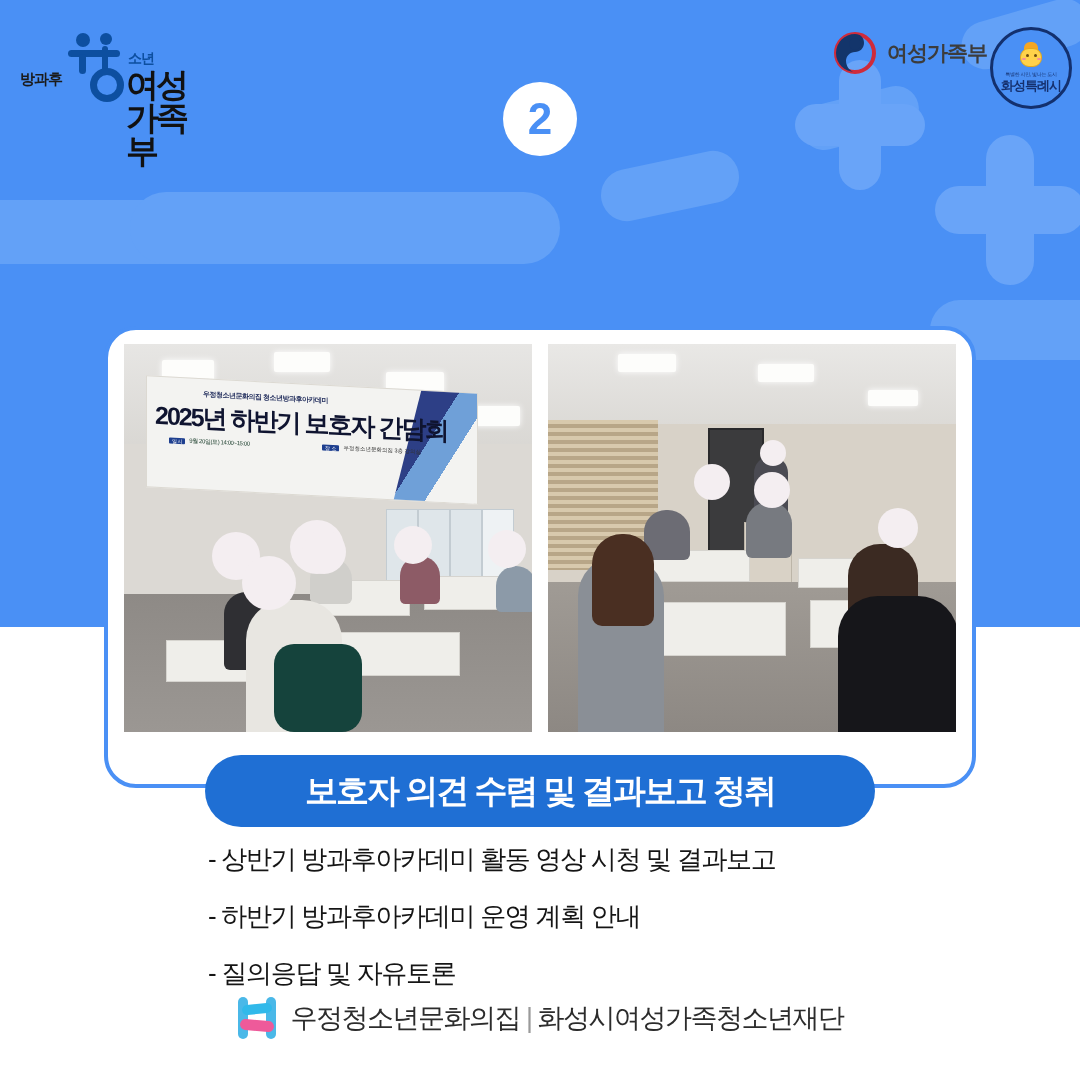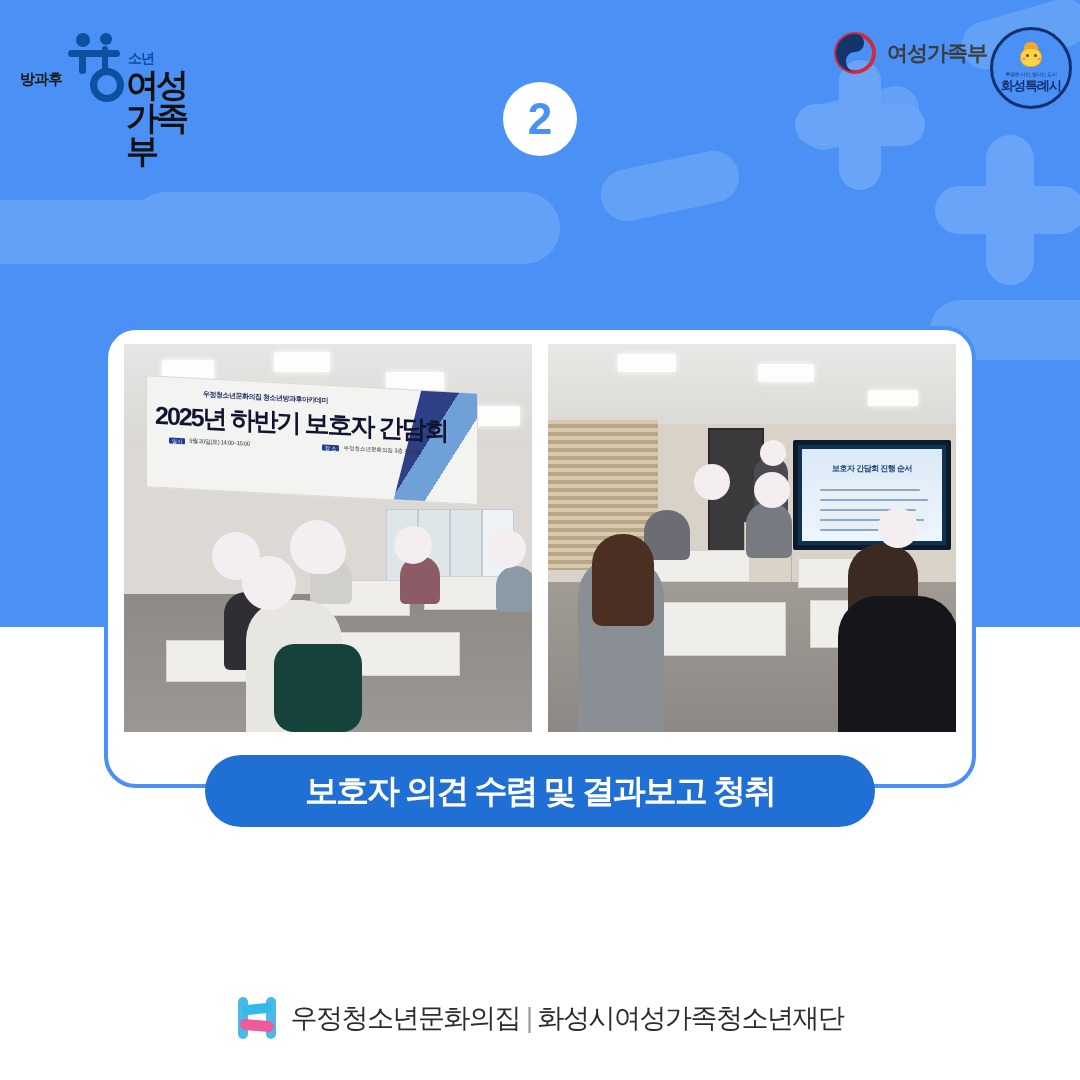--- a/index.html
+++ b/index.html
@@ -258,32 +258,20 @@
     </div>
 
     <div class="photo">
       <div class="p2-ceiling"></div>
       <div class="p1-light" style="left:70px;top:10px;width:58px;height:18px;"></div>
       <div class="p1-light" style="left:210px;top:20px;width:56px;height:18px;"></div>
       <div class="p1-light" style="left:320px;top:46px;width:50px;height:16px;"></div>
       <div class="p2-wall"></div>
       <div class="p2-blind"></div>
       <div class="p2-door"></div>
-      <div class="p2-screen">
-        <div class="inner">
-          <div class="stitle">보호자 간담회 진행 순서</div>
-          <div class="sbox">
-            <div class="sline" style="top:8px;width:100px;"></div>
-            <div class="sline" style="top:18px;width:108px;"></div>
-            <div class="sline" style="top:28px;width:96px;"></div>
-            <div class="sline" style="top:38px;width:104px;"></div>
-            <div class="sline" style="top:48px;width:60px;"></div>
-          </div>
-        </div>
-      </div>
       <div class="p2-podium"></div>
       <div class="person" style="left:206px;top:112px;width:34px;height:72px;background:#4a4a52;border-radius:18px 18px 0 0;"></div>
       <div class="face-blur" style="left:212px;top:96px;width:26px;height:26px;"></div>
       <div class="p2-floor"></div>
 
       <div class="desk" style="left:104px;top:206px;width:96px;height:30px;"></div>
       <div class="desk" style="left:250px;top:214px;width:86px;height:28px;"></div>
       <div class="desk" style="left:86px;top:258px;width:150px;height:52px;"></div>
       <div class="desk" style="left:262px;top:256px;width:120px;height:46px;"></div>
 
@@ -295,20 +283,25 @@
       <div class="person" style="left:290px;top:252px;width:120px;height:136px;background:#16161a;border-radius:40px 40px 0 0;"></div>
       <div class="face-blur" style="left:146px;top:120px;width:36px;height:36px;"></div>
       <div class="face-blur" style="left:206px;top:128px;width:36px;height:36px;"></div>
       <div class="face-blur" style="left:330px;top:164px;width:40px;height:40px;"></div>
     </div>
 
   </div>
 
   <div class="pill">보호자 의견 수렴 및 결과보고 청취</div>
 
+  <div class="bullets">
+    <div class="bullet">- 상반기 방과후아카데미 활동 영상 시청 및 결과보고</div>
+    <div class="bullet">- 하반기 방과후아카데미 운영 계획 안내</div>
+    <div class="bullet">- 질의응답 및 자유토론</div>
+  </div>
 
   <div class="footer">
     <div class="foot-mark">
       <div class="fm lb"></div>
         <div class="fm rb"></div>
       <div class="fm top"></div>
         <div class="fm bot"></div>
     </div>
     <div class="foot-text">
       <span>우정청소년문화의집</span><span class="foot-sep">|</span><span>화성시여성가족청소년재단</span>

